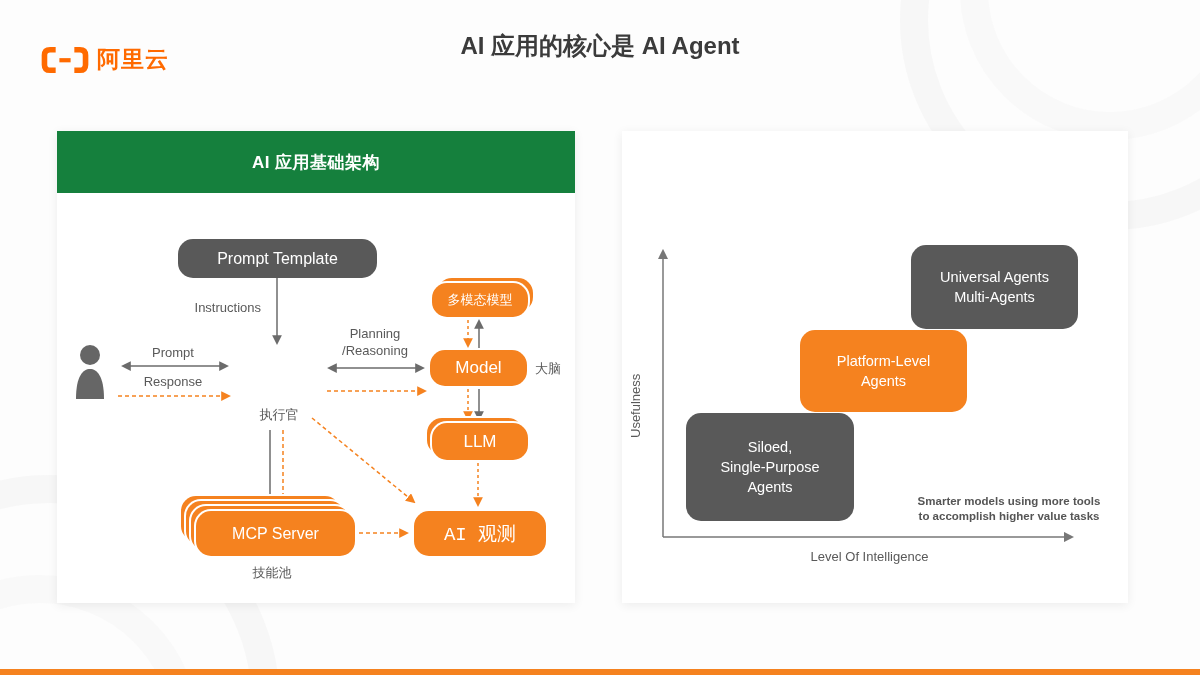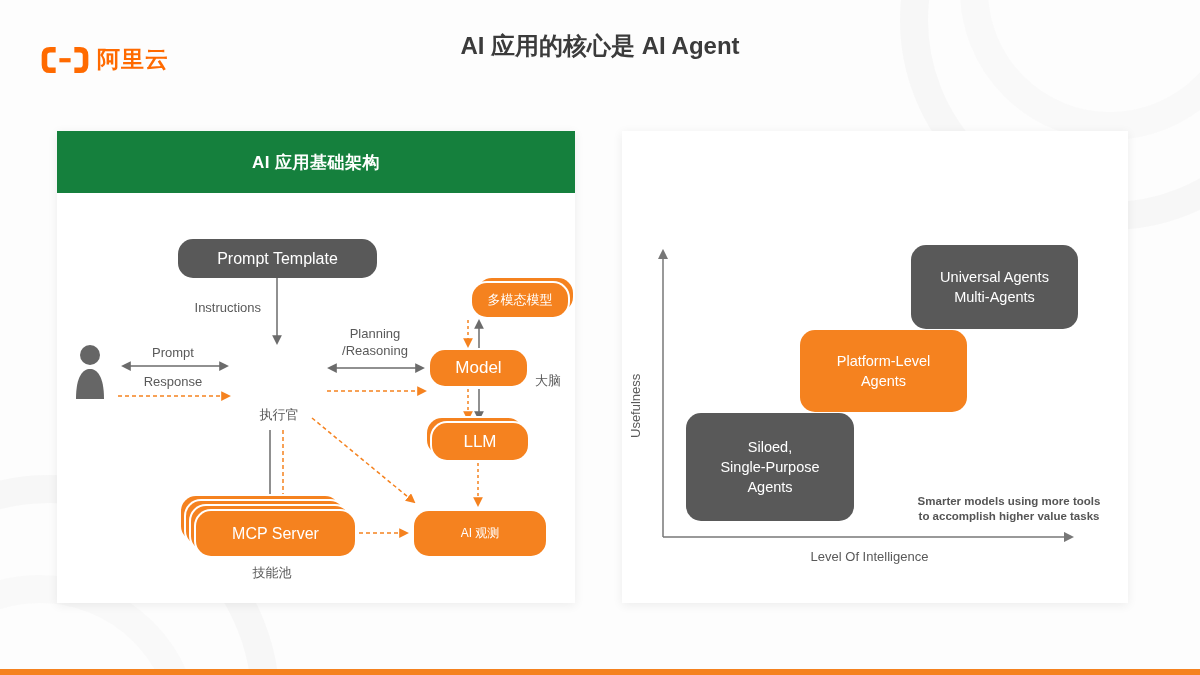--- a/index.html
+++ b/index.html
@@ -110,39 +110,39 @@
       <div class="lbl" style="left:61px; top:152px; width:110px; text-align:center;">Prompt</div>
       <div class="lbl" style="left:61px; top:181px; width:110px; text-align:center;">Response</div>
 
       <div class="lbl" style="left:182px; top:213px; width:80px; text-align:center;">执行官</div>
 
       <div class="lbl" style="left:259px; top:132px; width:118px; text-align:center; line-height:17px;">
         <span style="display:block;">Planning</span>
         <span style="display:block;">/Reasoning</span>
       </div>
 
-      <div class="node orange-box stack-r1" style="left:375px; top:90px; width:96px; height:34px; font-size:13px;margin-left:40px;">
+      <div class="node orange-box stack-r1" style="left:375px; top:90px; width:96px; height:34px; font-size:13px;">
         <span>多模态模型</span>
       </div>
 
       <div class="node orange-box" style="left:373px; top:157px; width:97px; height:36px; font-size:17px;">
         <span>Model</span>
       </div>
-      <div class="lbl" style="left:478px; top:179px; width:40px;">大脑</div>
+      <div class="lbl" style="left:478px; top:167px; width:40px;">大脑</div>
 
       <div class="node orange-box stack1" style="left:375px; top:230px; width:96px; height:37px; font-size:17px;">
         <span>LLM</span>
       </div>
 
       <div class="node orange-box stack3" style="left:139px; top:318px; width:159px; height:45px; font-size:16px;">
         <span>MCP Server</span>
       </div>
       <div class="lbl" style="left:160px; top:371px; width:110px; text-align:center;">技能池</div>
 
-      <div class="node orange-box" style="left:357px; top:318px; width:132px; height:45px; font-size:12px;">
+      <div class="node orange-box" style="left:357px; top:318px; width:132px; height:45px; font-size:19px;font-family:Liberation Mono, monospace;">
         <span>AI 观测</span>
       </div>
 
     </div>
   </div>
 
   <div class="panel right">
     <div class="panel-body">
 
       <svg class="svg-layer" width="506" height="410" viewBox="0 0 506 410">

